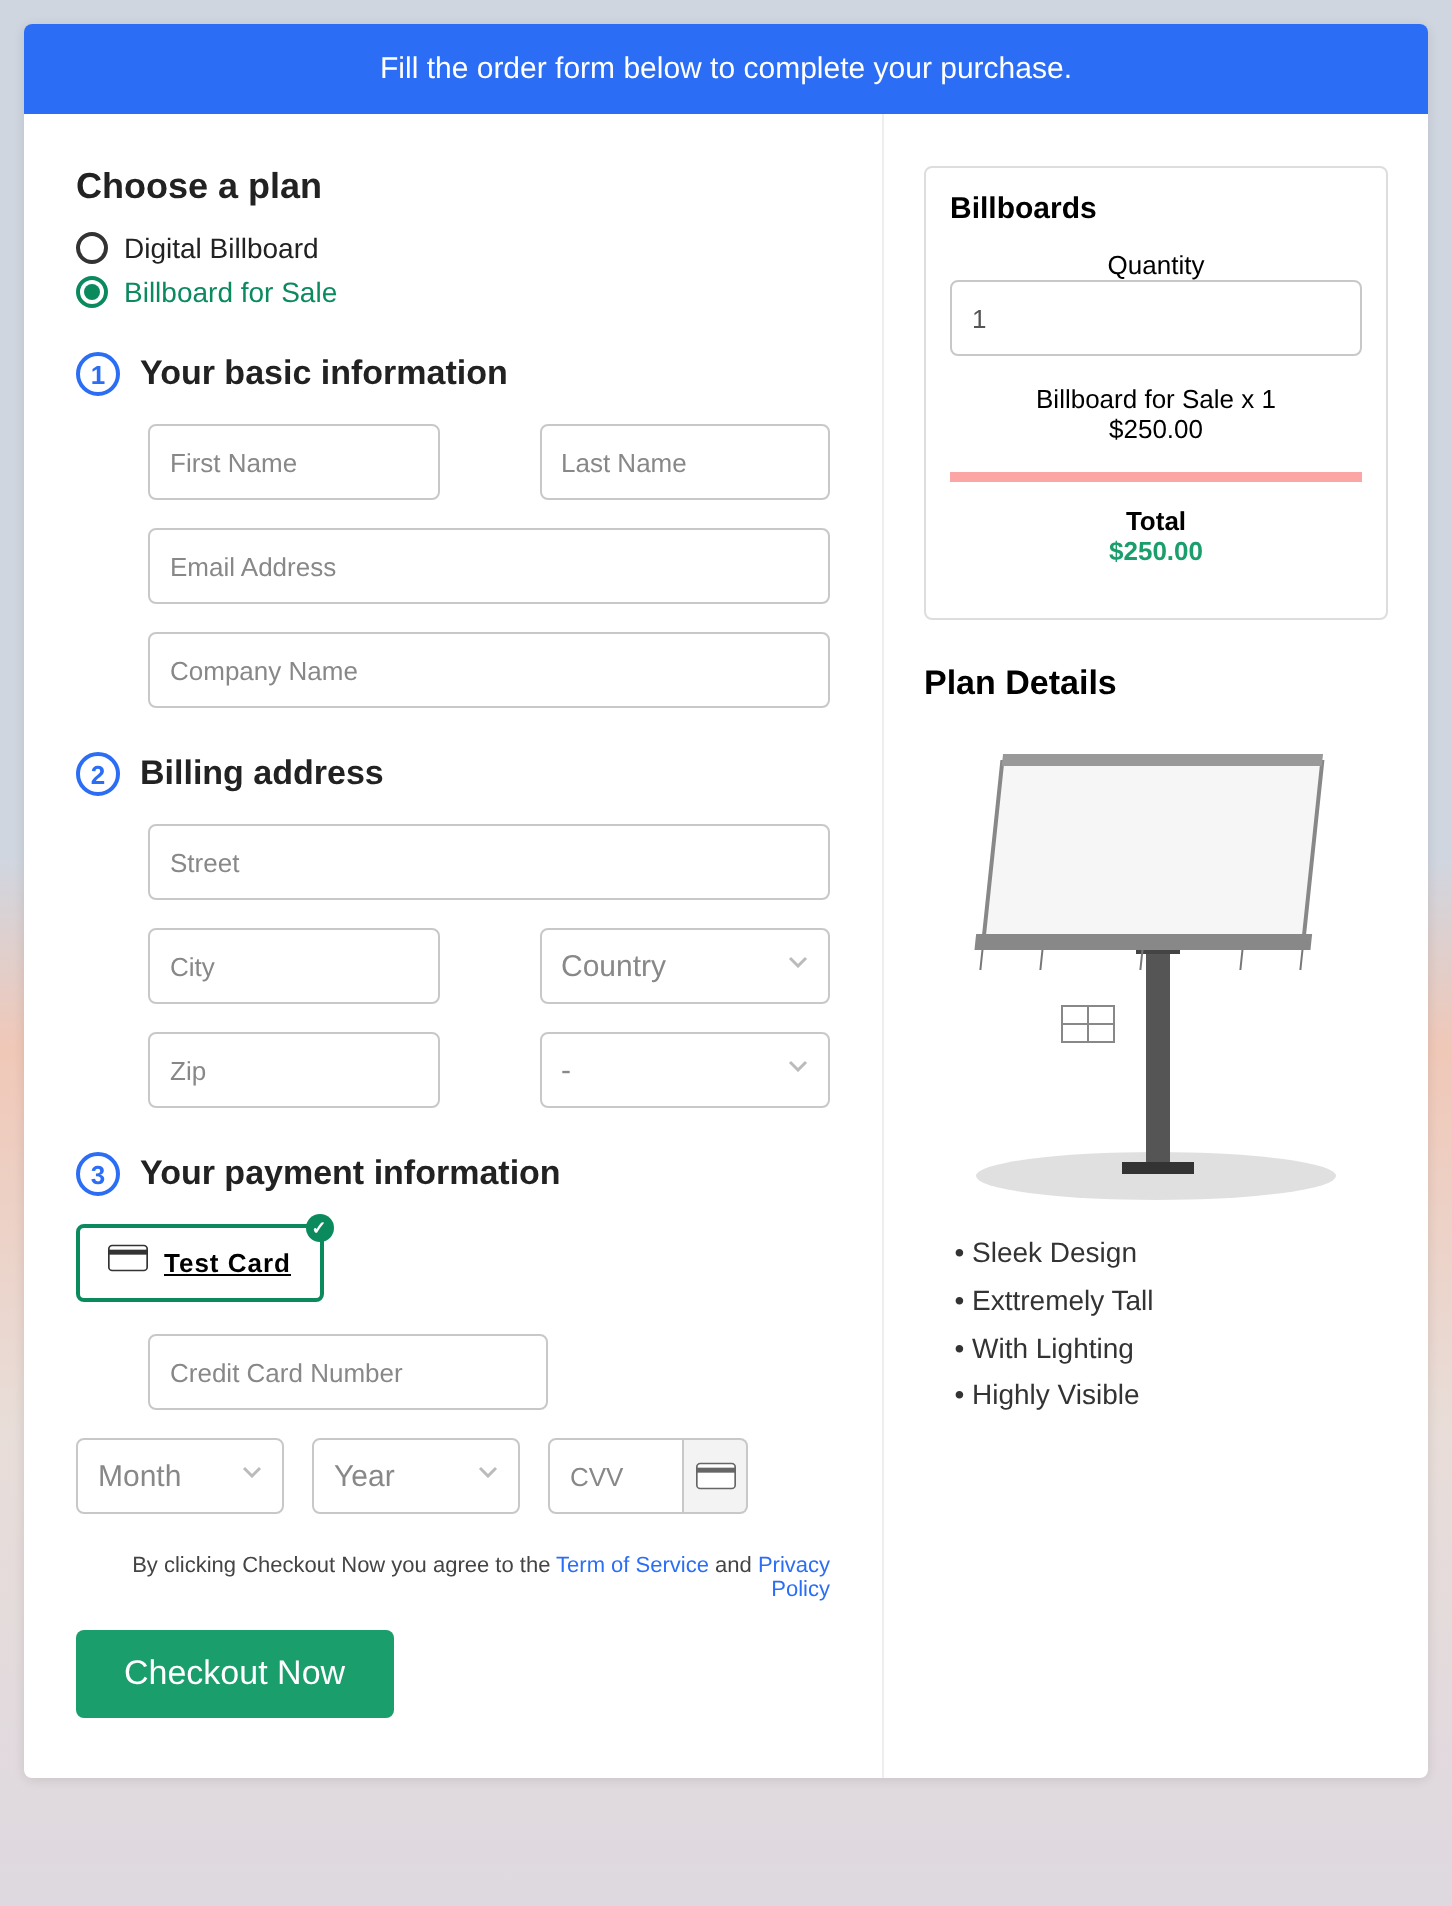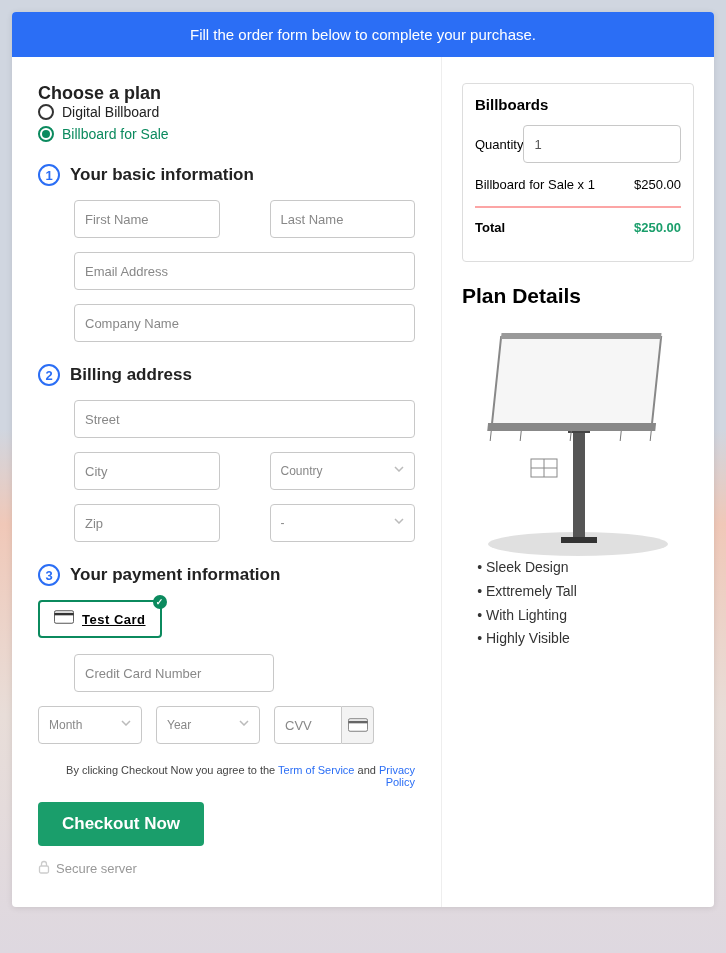--- a/index.html
+++ b/index.html
@@ -20,21 +20,21 @@
     background: #2b6ef5;
     color: #fff;
     text-align: center;
     padding: 14px 10px;
     font-size: 15px;
   }
   .content { display: flex; }
   .left { flex: 1; padding: 26px 26px 30px 26px; border-right: 1px solid #eee; }
   .right { width: 272px; padding: 26px 20px 30px 20px; }
 
-  .sec-title { font-size: 18px; font-weight: 700; color: #222; }
+  .sec-title { font-size: 18px; font-weight: 700; color: #222; margin-bottom: 12px; }
 
   .radio-row { display: flex; align-items: center; gap: 8px; margin-bottom: 6px; cursor: pointer; }
   .radio-circle {
     width: 16px; height: 16px; border-radius: 50%;
     border: 2px solid #333; position: relative; flex-shrink: 0;
   }
   .radio-row.selected .radio-circle { border-color: #0b8a5e; }
   .radio-row.selected .radio-circle::after {
     content: ""; position: absolute; top: 2px; left: 2px;
     width: 8px; height: 8px; border-radius: 50%; background: #0b8a5e;
@@ -51,21 +51,21 @@
   .step-title { font-size: 17px; font-weight: 600; color: #222; }
 
   .row { display: flex; gap: 14px; margin-bottom: 14px; }
   .row > * { flex: 1; margin-left: 36px; }
   input[type=text], .select {
     width: 100%; height: 38px; padding: 0 10px; font-size: 13px;
     border: 1px solid #c8c8c8; border-radius: 4px; color: #555; background: #fff;
   }
   input::placeholder { color: #888; }
   .select { display: flex; align-items: center; justify-content: space-between; cursor: pointer; }
-  .select-text { color: #888; font-size: 12px; }
+  .select-text { color: #888; font-size: 15px; }
   .chevron { width: 10px; height: 10px; flex-shrink: 0; }
   .chevron svg { display: block; }
 
   .card-option {
     display: inline-flex; align-items: center; gap: 8px;
     border: 2px solid #0b8a5e; border-radius: 4px; padding: 8px 14px;
     position: relative; margin-bottom: 16px;
   }
   .card-option-badge {
     position: absolute; top: -7px; right: -7px; width: 14px; height: 14px;
@@ -85,45 +85,45 @@
   .cvv-btn {
     width: 32px; height: 38px; border: 1px solid #c8c8c8; border-left: none;
     background: #f3f3f3; border-radius: 0 4px 4px 0; display:flex; align-items:center; justify-content:center;
   }
 
   .terms { font-size: 11px; color: #444; margin: 20px 0 14px 0; text-align: right; }
   .terms a { color: #2b6ef5; text-decoration: none; }
 
   .checkout-btn {
     background: #1a9e6b; color: #fff; border: none; border-radius: 4px;
-    padding: 12px 24px; font-size: 17px; font-weight: 700; cursor: pointer;
+    padding: 12px 24px; font-size: 17px; font-weight: 400; cursor: pointer;
   }
 
   .secure-row { display: flex; align-items: center; gap: 6px; margin-top: 14px; color: #999; font-size: 13px; }
   .lock-svg { opacity: 0.6; }
   .safe-note { font-size: 11px; color: #333; margin-top: 8px; font-weight: 600; }
 
   .panel {
     border: 1px solid #ddd; border-radius: 4px; overflow: hidden; margin-bottom: 22px;
   }
   .panel-head { background: #eee; padding: 10px 12px; font-size: 14px; font-weight: 700; color: #333; }
   .panel-body { padding: 12px; }
   .panel-title { font-size: 15px; font-weight: 700; margin-bottom: 12px; }
-  .line { display: flex; justify-content: space-between; align-items: center; font-size: 13px; margin-bottom: 14px; }
+  .line { display: flex; justify-content: space-between; align-items: center; font-size: 13px; margin-bottom: 14px; flex-direction: column; }
   .qty-input {
     width: 42px; height: 28px; border: 1px solid #ccc; border-radius: 4px;
     text-align: left; padding: 0 8px; font-size: 13px;
   }
-  .line-total { border-top: 2px solid #fca5a5; padding-top: 12px; font-weight: 700; }
+  .line-total { border-top: 5px solid #fca5a5; padding-top: 12px; font-weight: 700; }
   .green { color: #1a9e6b; }
 
-  .details-title { font-size: 21px; font-weight: 700; margin-bottom: 16px; }
+  .details-title { font-size: 17px; font-weight: 700; margin-bottom: 16px; }
   .billboard-figure { width: 100%; height: 230px; display:flex; align-items:center; justify-content:center; }
   .billboard-svg { width: 210px; }
-  .bullets { margin-top: 2px; padding-left: 24px; font-size: 14px; color: #333; line-height: 1.7; }
+  .bullets { margin-top: 17px; padding-left: 24px; font-size: 14px; color: #333; line-height: 1.7; }
   .bullets li::marker { content: "• "; }
 
   .row-pay { display:flex; gap:14px; margin-bottom:14px; }
   .row-pay .select { flex: 0 0 104px; }
 </style>
 </head>
 <body>
 
 <div class="page">
   <div class="banner">Fill the order form below to complete your purchase.</div>
@@ -236,29 +236,20 @@
           </div>
         </div>
       </div>
 
       <div class="terms">
         <span>By clicking Checkout Now you agree to the </span><a>Term of Service</a><span> and </span><a>Privacy Policy</a>
       </div>
 
       <button class="checkout-btn">Checkout Now</button>
 
-      <div class="secure-row">
-        <span>
-          <svg class="lock-svg" width="12" height="14" viewBox="0 0 12 14">
-              <rect x="1.5" y="6" width="9" height="7" rx="1.5" fill="none" stroke="#aaa" stroke-width="1.3"></rect>
-              <path d="M3.5 6V4a2.5 2.5 0 015 0v2" fill="none" stroke="#aaa" stroke-width="1.3"></path>
-            </svg>
-        </span>
-        <span>Secure server</span>
-      </div>
 
     </div>
 
     <div class="right">
       <div class="panel">
         <div class="panel-body">
           <div class="panel-title">Billboards</div>
           <div class="line">
             <span>Quantity</span>
             <input class="qty-input" type="text" value="1" style="">

